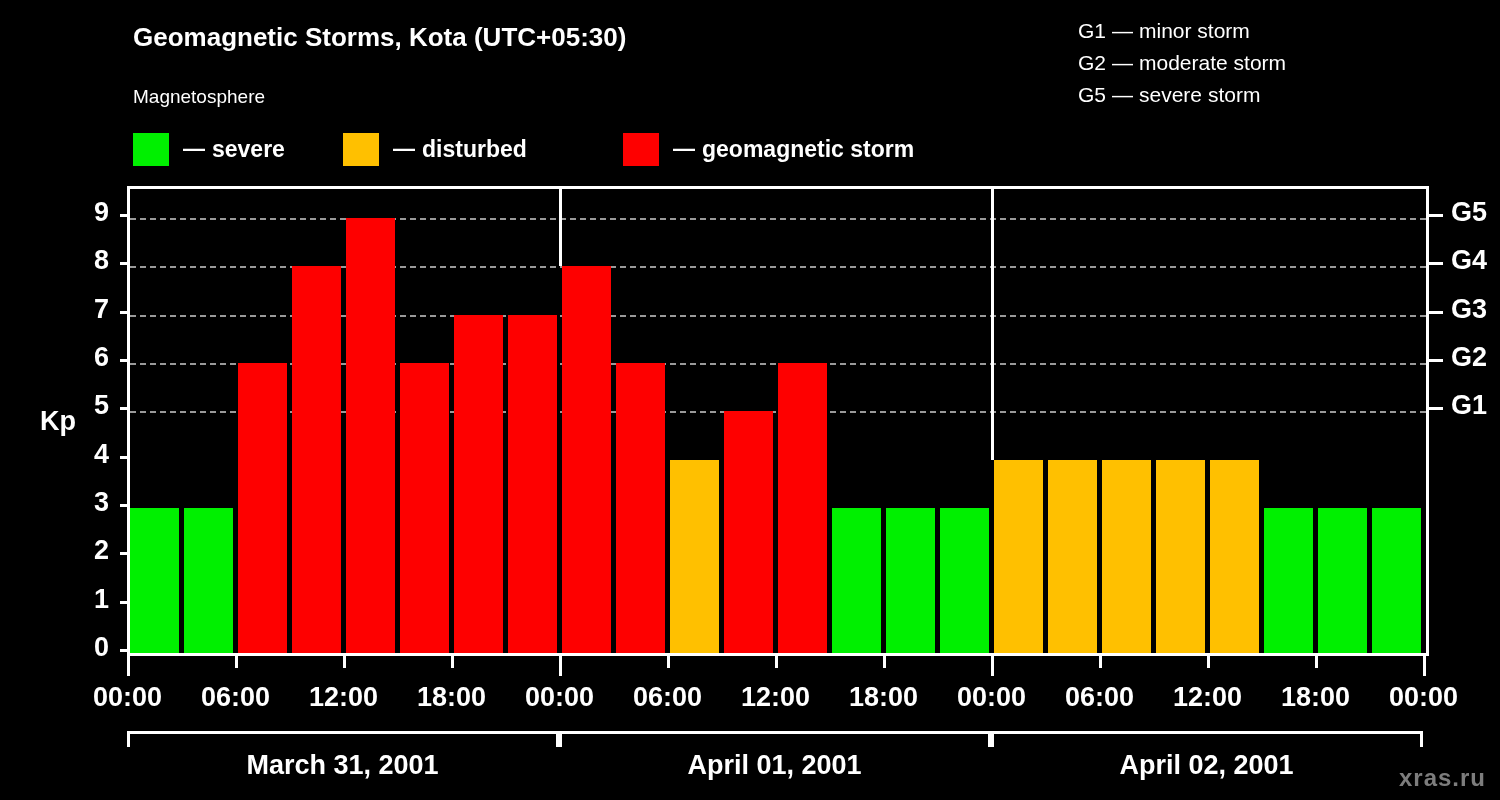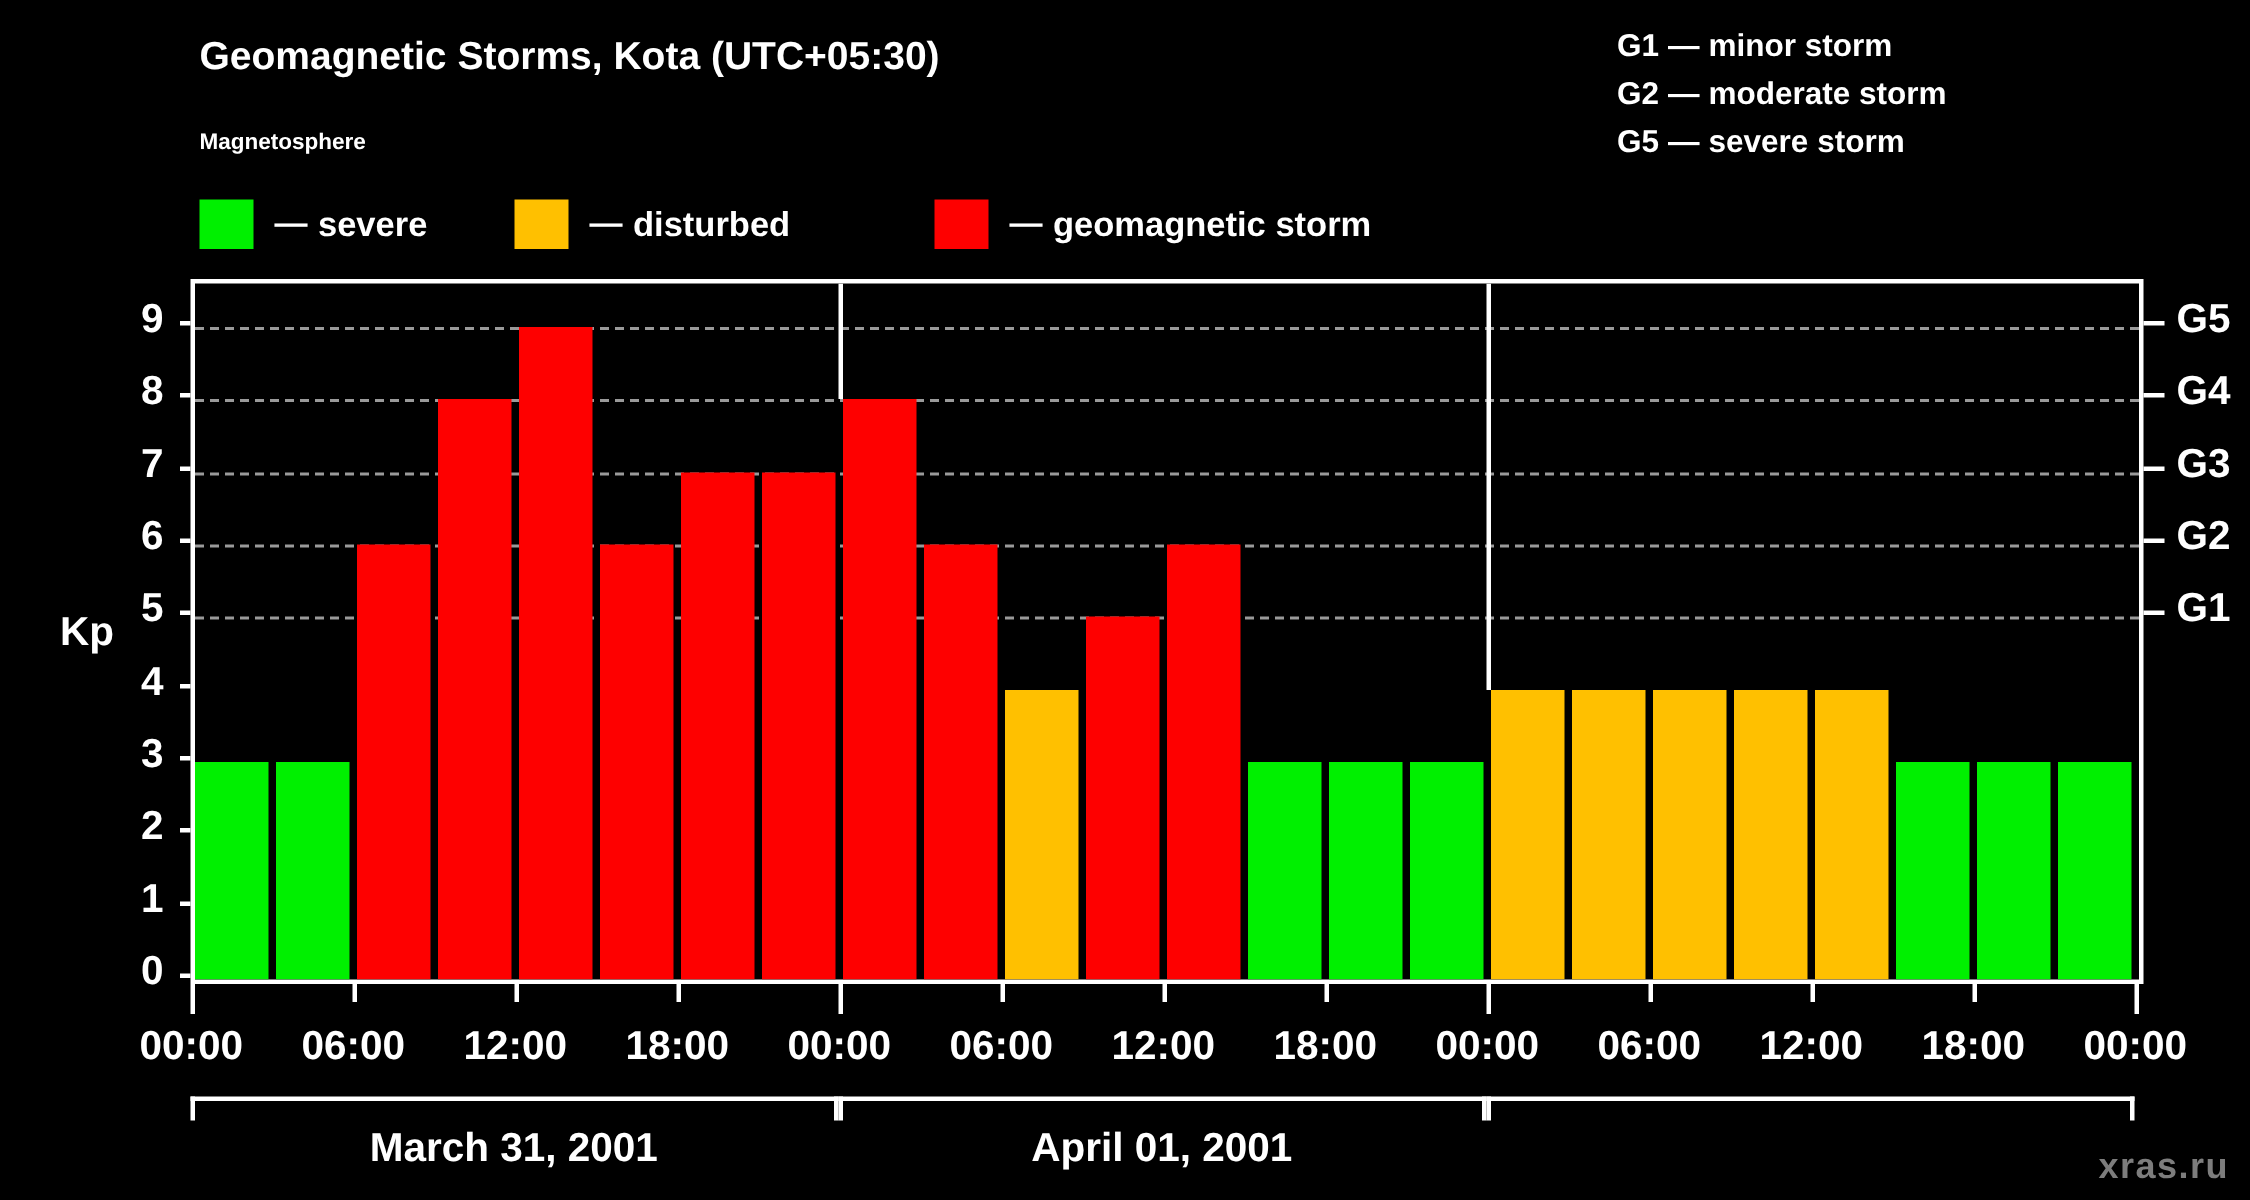--- a/index.html
+++ b/index.html
@@ -14,33 +14,33 @@
   #chart-root{position:absolute;left:0;top:0;width:1500px;height:800px;}
 
   
   .title{
     position:absolute;left:133px;top:22px;
     font-size:26px;font-weight:bold;letter-spacing:0px;
     white-space:nowrap;
   }
   .subtitle{
     position:absolute;left:133px;top:86px;
-    font-size:15px;font-weight:bold;white-space:nowrap;text-align:right;
+    font-size:19px;font-weight:normal;white-space:nowrap;text-align:right;
   }
 
   
   .legend{position:absolute;left:133px;top:132px;height:34px;}
   .legend-item{position:absolute;top:0;display:flex;align-items:center;height:34px;white-space:nowrap;}
   .swatch{width:36px;height:33px;display:inline-block;}
   .legend-dash{display:inline-block;margin:0 7px 0 14px;font-size:22px;font-weight:bold;line-height:1;}
   .legend-label{font-size:23px;font-weight:bold;line-height:1;}
 
   
   .gscale{position:absolute;left:1078px;top:15px;}
-  .gscale-row{font-size:21px;font-weight:bold;line-height:32px;white-space:nowrap;}
+  .gscale-row{font-size:21px;font-weight:normal;line-height:32px;white-space:nowrap;}
   .gscale-row .gcode{display:inline-block;}
   .gscale-row .gdash{display:inline-block;margin:0 6px;}
 
   
   .plot-frame{
     position:absolute;
     left:127px;top:186px;
     width:1302px;height:470px;
     border:3px solid #ffffff;
     box-sizing:border-box;
@@ -250,16 +250,17 @@
     </div>
 
   <div class="daybars" id="daybars">
       <div class="daybracket" style="left: 126.5px; width: 432px;"></div>
       <div class="daybracket" style="left: 558.5px; width: 432px;"></div>
       <div class="daybracket" style="left: 990.5px; width: 432px;"></div>
     </div>
   <div class="daylabels" id="daylabels">
       <div class="daylabel" style="left: 126.5px; width: 432px;">March 31, 2001</div>
       <div class="daylabel" style="left: 558.5px; width: 432px;">April 01, 2001</div>
+      <div class="daylabel" style="left: 990.5px; width: 432px;">April 02, 2001</div>
     </div>
 
   <div class="watermark">xras.ru</div>
 </div>
 
 </body></html>

